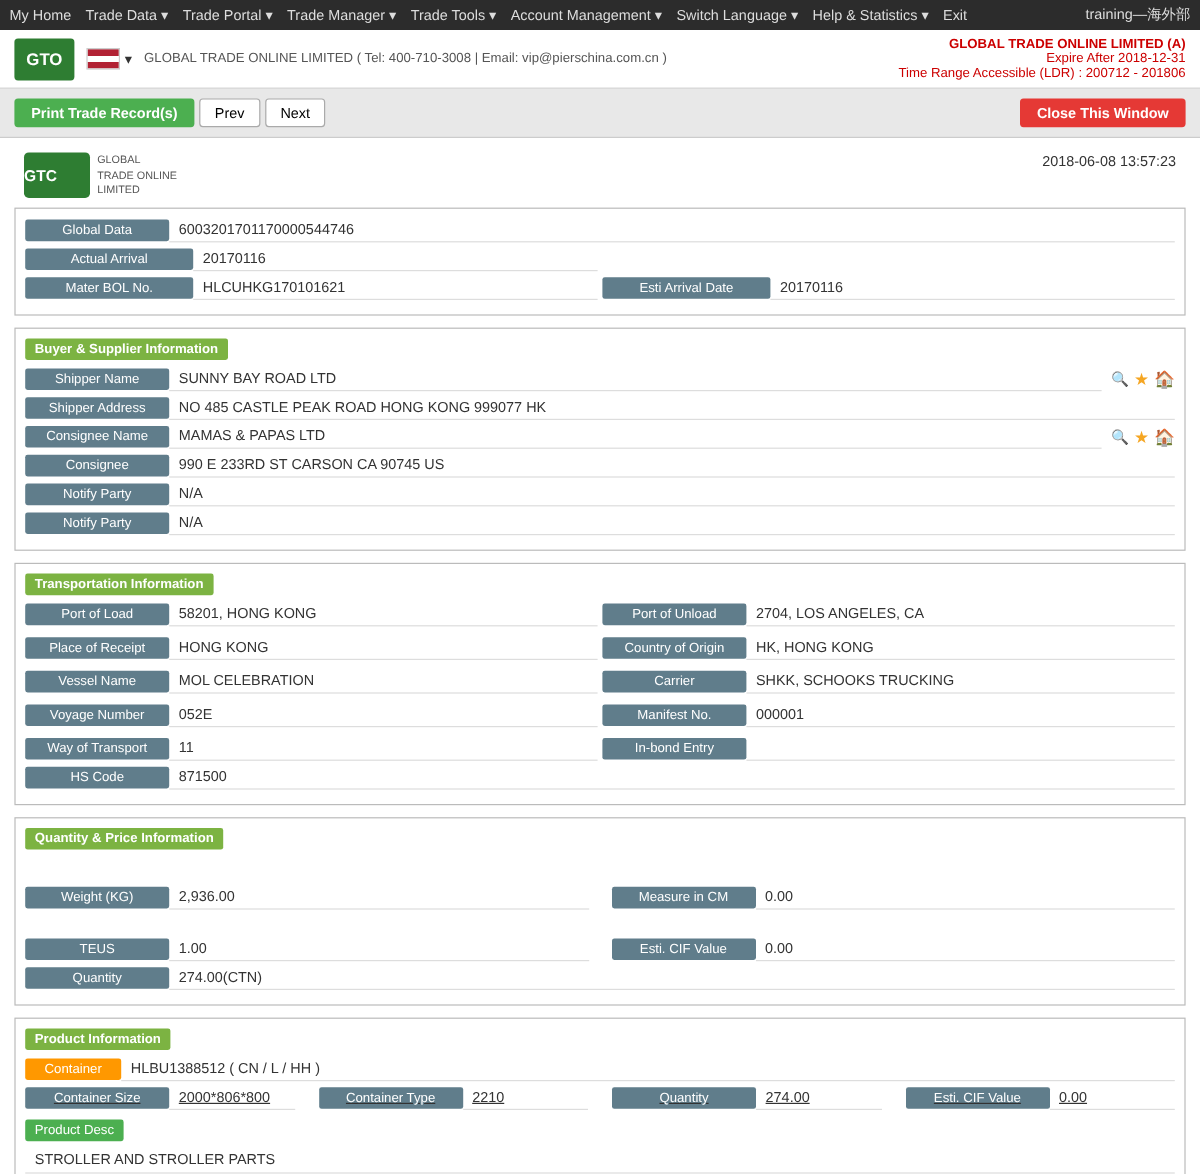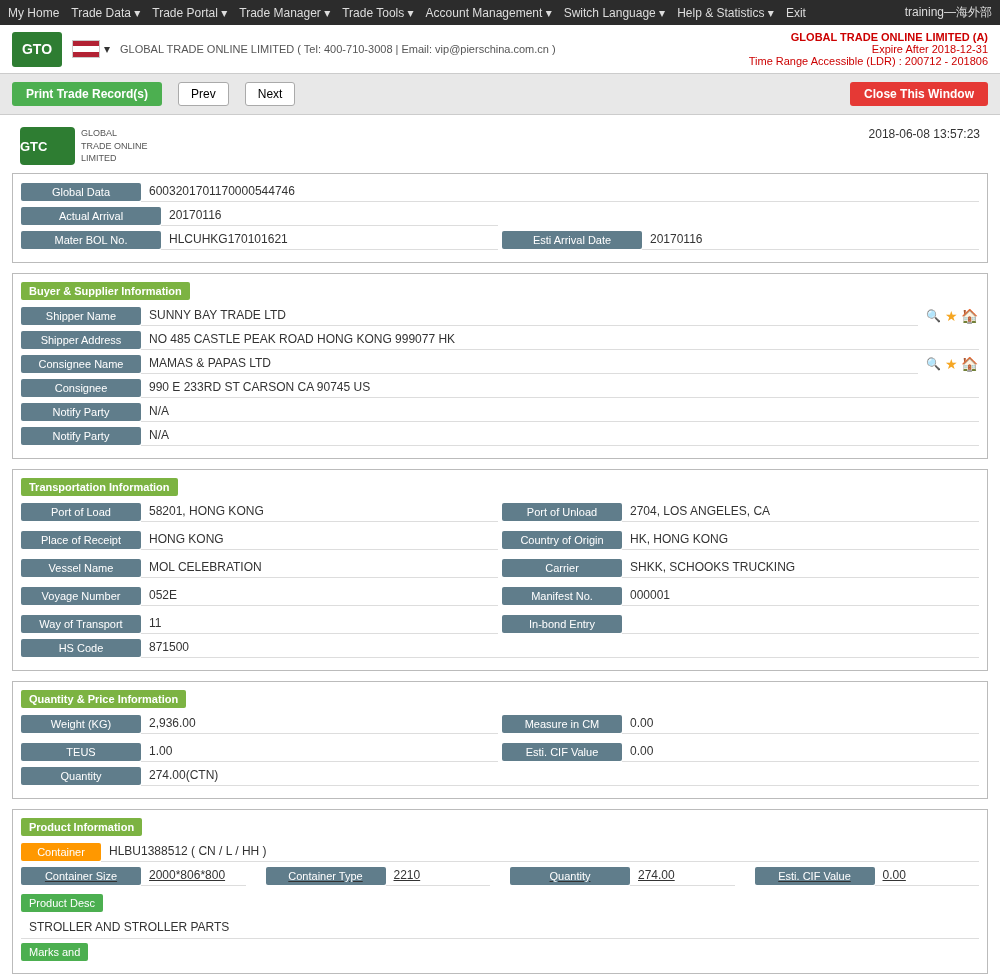--- a/index.html
+++ b/index.html
@@ -15,21 +15,21 @@
     .header-bar { background: #fff; display: flex; align-items: center; padding: 6px 12px; border-bottom: 1px solid #ccc; justify-content: space-between; }
     .header-left { display: flex; align-items: center; gap: 10px; }
     .flag-box { display: flex; align-items: center; gap: 4px; }
     .flag { width: 28px; height: 18px; background: linear-gradient(to bottom, #b22234 33%, #fff 33%, #fff 66%, #b22234 66%); border: 1px solid #ccc; position: relative; }
     .header-title { font-size: 14px; color: #333; font-weight: bold; }
     .header-sub { font-size: 11px; color: #555; }
     .header-right { text-align: right; font-size: 11px; color: #c00; }
     .header-right .company { color: #c00; font-weight: bold; }
 
     
-    .action-bar { background: #e8e8e8; padding: 8px 12px; display: flex; align-items: center; gap: 16px; border-bottom: 1px solid #ccc; }
+    .action-bar { background: #e8e8e8; padding: 8px 12px; display: flex; align-items: center; gap: 4px; border-bottom: 1px solid #ccc; }
     .btn-print { background: #4caf50; color: #fff; border: none; padding: 5px 14px; border-radius: 3px; cursor: pointer; font-size: 12px; font-weight: bold; }
     .btn-nav { background: #fff; border: 1px solid #aaa; padding: 4px 12px; border-radius: 3px; cursor: pointer; font-size: 12px; }
     .btn-close { background: #e53935; color: #fff; border: none; padding: 5px 14px; border-radius: 3px; cursor: pointer; font-size: 12px; font-weight: bold; margin-left: auto; }
 
     
     .main-content { background: #fff; margin: 0 auto; padding: 12px; }
 
     
     .doc-header { display: flex; justify-content: space-between; align-items: flex-start; margin-bottom: 8px; padding: 0 8px; }
     .doc-logo { display: flex; flex-direction: column; align-items: center; }
@@ -144,21 +144,21 @@
         <span class="field-label field-label-wide">Esti Arrival Date</span>
         <span class="field-value">20170116</span>
       </div>
     </div>
   </div>
 
   <div class="border-section">
     <span class="section-header">Buyer &amp; Supplier Information</span>
     <div class="field-row">
       <span class="field-label">Shipper Name</span>
-      <span class="field-value">SUNNY BAY TRADE LTD</span>
+      <span class="field-value">SUNNY BAY ROAD LTD</span>
       <div class="field-icons">
         <span class="icon-search">🔍</span>
         <span class="icon-star">★</span>
         <span class="icon-house">🏠</span>
       </div>
     </div>
     <div class="field-row">
       <span class="field-label">Shipper Address</span>
       <span class="field-value">NO 485 CASTLE PEAK ROAD HONG KONG 999077 HK</span>
     </div>
@@ -230,21 +230,21 @@
       </div>
     </div>
     <div class="field-row">
       <span class="field-label">HS Code</span>
       <span class="field-value">871500</span>
     </div>
   </div>
 
   <div class="border-section">
     <span class="section-header">Quantity &amp; Price Information</span>
-    <div style="display:grid;grid-template-columns:1fr 1fr;gap:4px;">
+    <div style="display:grid;grid-template-columns:1fr 1fr;gap:19px;margin-top:24px;">
       <div class="field-row">
         <span class="field-label">Weight (KG)</span>
         <span class="field-value">2,936.00</span>
       </div>
       <div class="field-row">
         <span class="field-label">Measure in CM</span>
         <span class="field-value">0.00</span>
       </div>
       <div class="field-row">
         <span class="field-label">TEUS</span>

